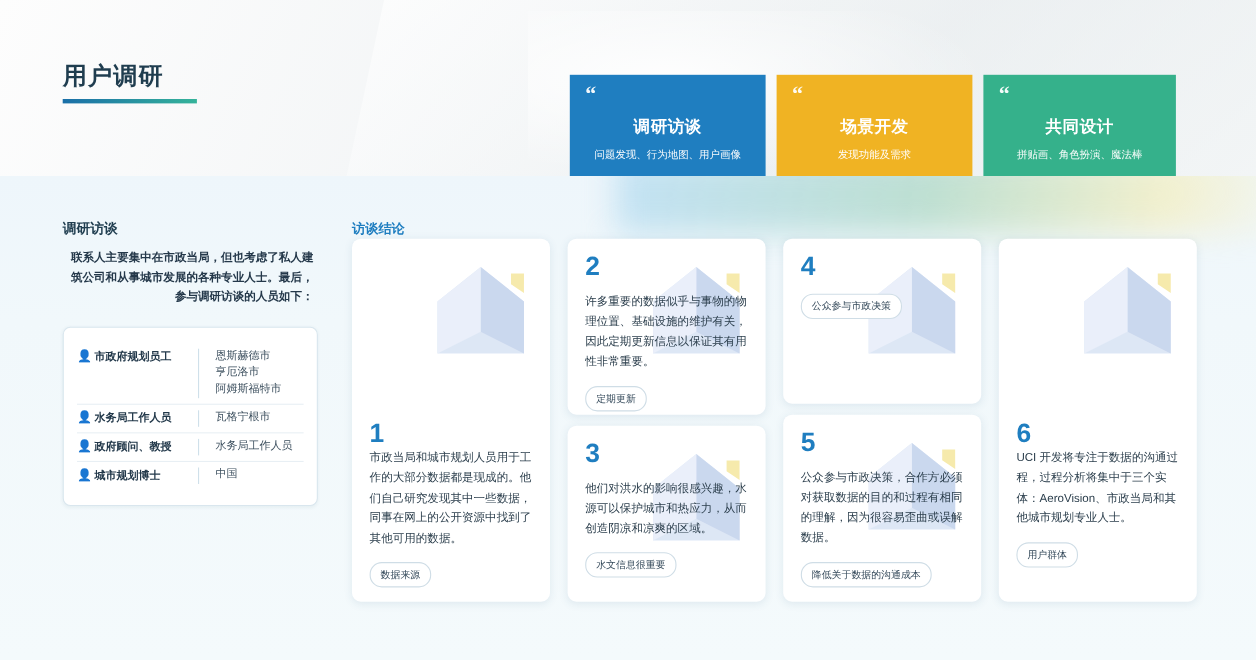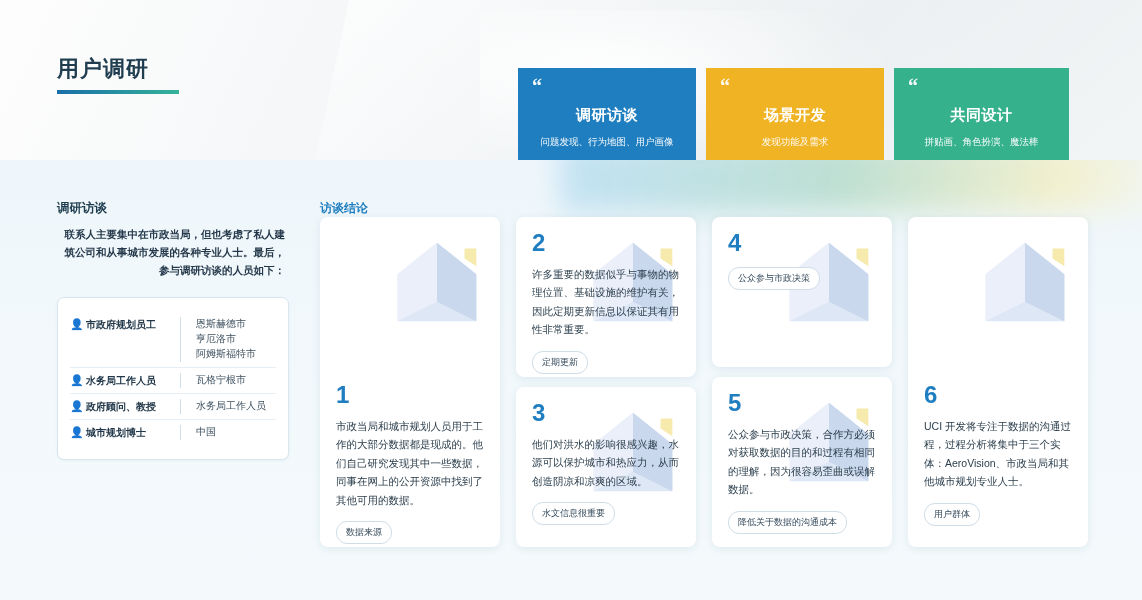--- a/index.html
+++ b/index.html
@@ -248,21 +248,21 @@
     opacity: 0.95;
   }
   
   .c1 { left: 0px;   top: 0px;   width: 180px; height: 330px; }
   .c2 { left: 196px; top: 0px;   width: 180px; height: 160px; }
   .c3 { left: 196px; top: 170px; width: 180px; height: 160px; }
   .c4 { left: 392px; top: 0px;   width: 180px; height: 150px; }
   .c5 { left: 392px; top: 160px; width: 180px; height: 170px; }
   .c6 { left: 588px; top: 0px;   width: 180px; height: 330px; }
   .c1 .num, .c6 .num { margin-top: 152px; }
-  .c1 .txt, .c6 .txt { margin-top: 10px; }
+  .c1 .txt, .c6 .txt { margin-top: 0; }
   .c5 .num { margin-top: 0; }
 </style>
 </head>
 <body>
 
 <div class="page">
 
   <div class="header-band">
     <div class="page-title">用户调研</div>
     <div class="title-rule"></div>

